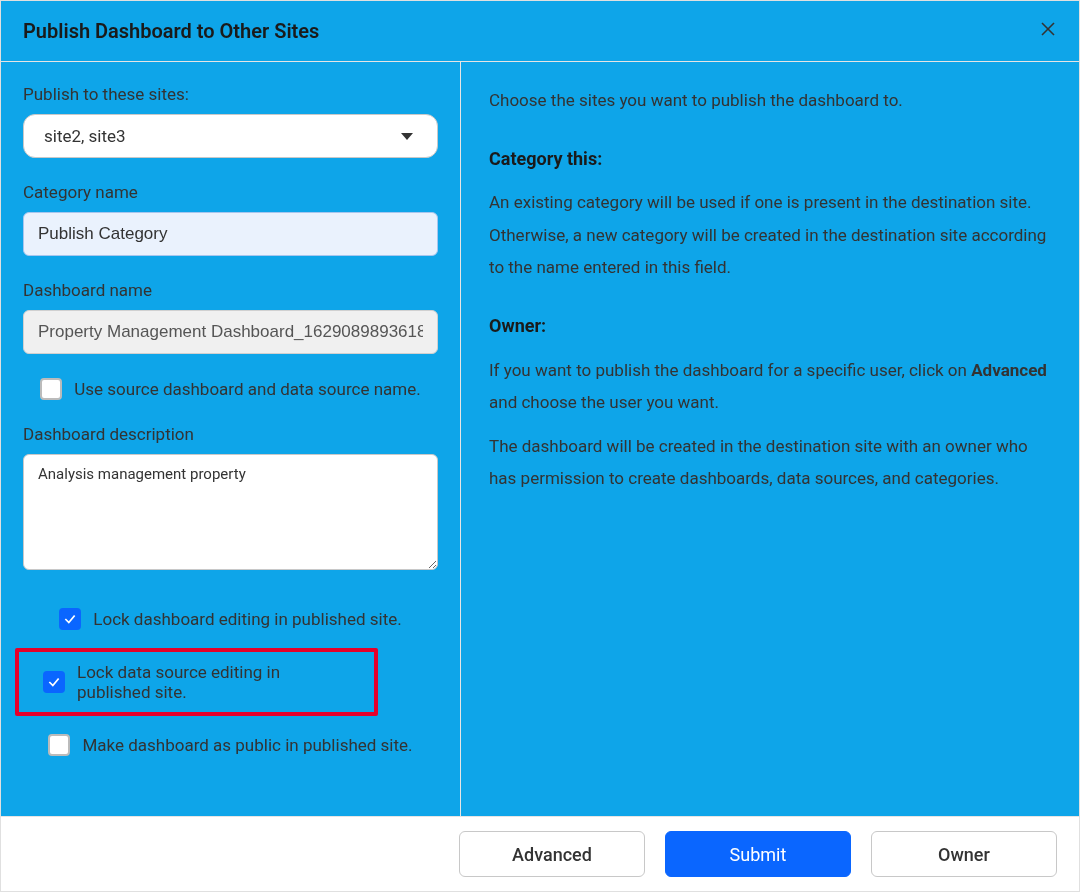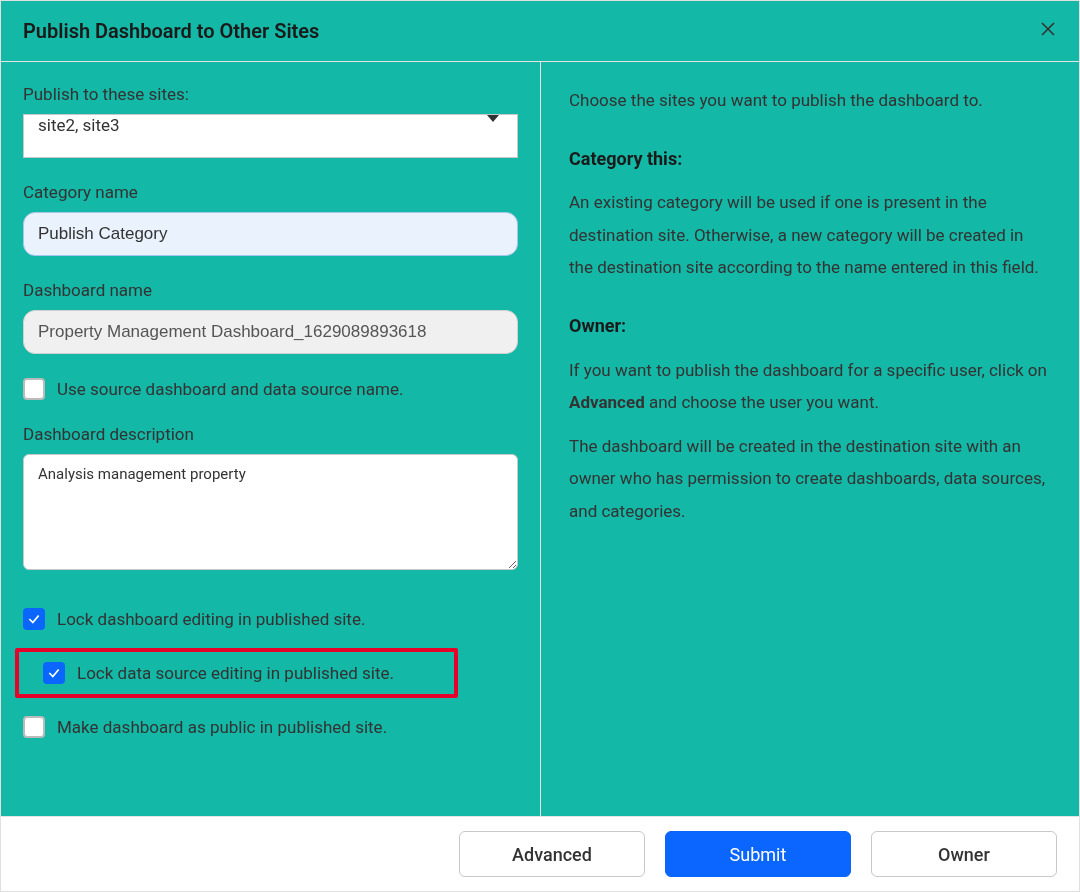--- a/index.html
+++ b/index.html
@@ -12,21 +12,21 @@
     font-size: 16px;
     color: #333;
     background: #fff;
   }
   .dialog {
     width: 1080px;
     height: 892px;
     border: 1px solid #e0e0e0;
     display: flex;
     flex-direction: column;
-    background: #14b8a6;
+    background: #0ea5e9;
   }
   .dialog-header {
     display: flex;
     align-items: center;
     justify-content: space-between;
     padding: 18px 22px 18px 22px;
     border-bottom: 1px solid #e5e5e5;
   }
   .dialog-title {
     font-size: 20px;
@@ -38,21 +38,21 @@
     height: 18px;
     cursor: pointer;
     color: #333;
   }
   .dialog-body {
     display: flex;
     flex: 1;
     overflow: hidden;
   }
   .left-panel {
-    width: 540px;
+    width: 460px;
     padding: 22px 22px 20px 22px;
     border-right: 1px solid #e5e5e5;
     display: flex;
     flex-direction: column;
   }
   .right-panel {
     flex: 1;
     padding: 22px 30px 20px 28px;
     line-height: 1.9;
     color: #333;
@@ -83,42 +83,42 @@
   .form-group {
     margin-bottom: 24px;
   }
   .select-wrap {
     position: relative;
   }
   .select-input {
     width: 100%;
     height: 44px;
     border: 1px solid #c8c8c8;
-    border-radius: 0;
-    padding: 0 14px;
-    font-size: 17px;
-    background: #fff;
-    display: flex;
-    align-items: flex-start;
+    border-radius: 12px;
+    padding: 0 20px;
+    font-size: 17px;
+    background: #fff;
+    display: flex;
+    align-items: center;
     justify-content: space-between;
     cursor: pointer;
   }
   .caret-down {
     width: 0;
     height: 0;
     border-left: 6px solid transparent;
     border-right: 6px solid transparent;
     border-top: 7px solid #333;
     margin-right: 4px;
   }
   .text-input {
     width: 100%;
     height: 44px;
     border: 1px solid #c8c8c8;
-    border-radius: 12px;
+    border-radius: 6px;
     padding: 0 14px;
     font-size: 17px;
     color: #333;
   }
   .text-input.highlight {
     background: #eaf2fd;
     border-color: #a7c6ee;
   }
   .text-input.disabled {
     background: #f0f0f0;
@@ -136,20 +136,21 @@
     resize: both;
     color: #333;
   }
   .checkbox-row {
     display: flex;
     align-items: center;
     gap: 12px;
     margin-top: 12px;
     font-size: 17px;
     color: #333;
+    justify-content: center;
   }
   .checkbox {
     width: 22px;
     height: 22px;
     border-radius: 4px;
     flex-shrink: 0;
     display: flex;
     align-items: center;
     justify-content: center;
     cursor: pointer;

